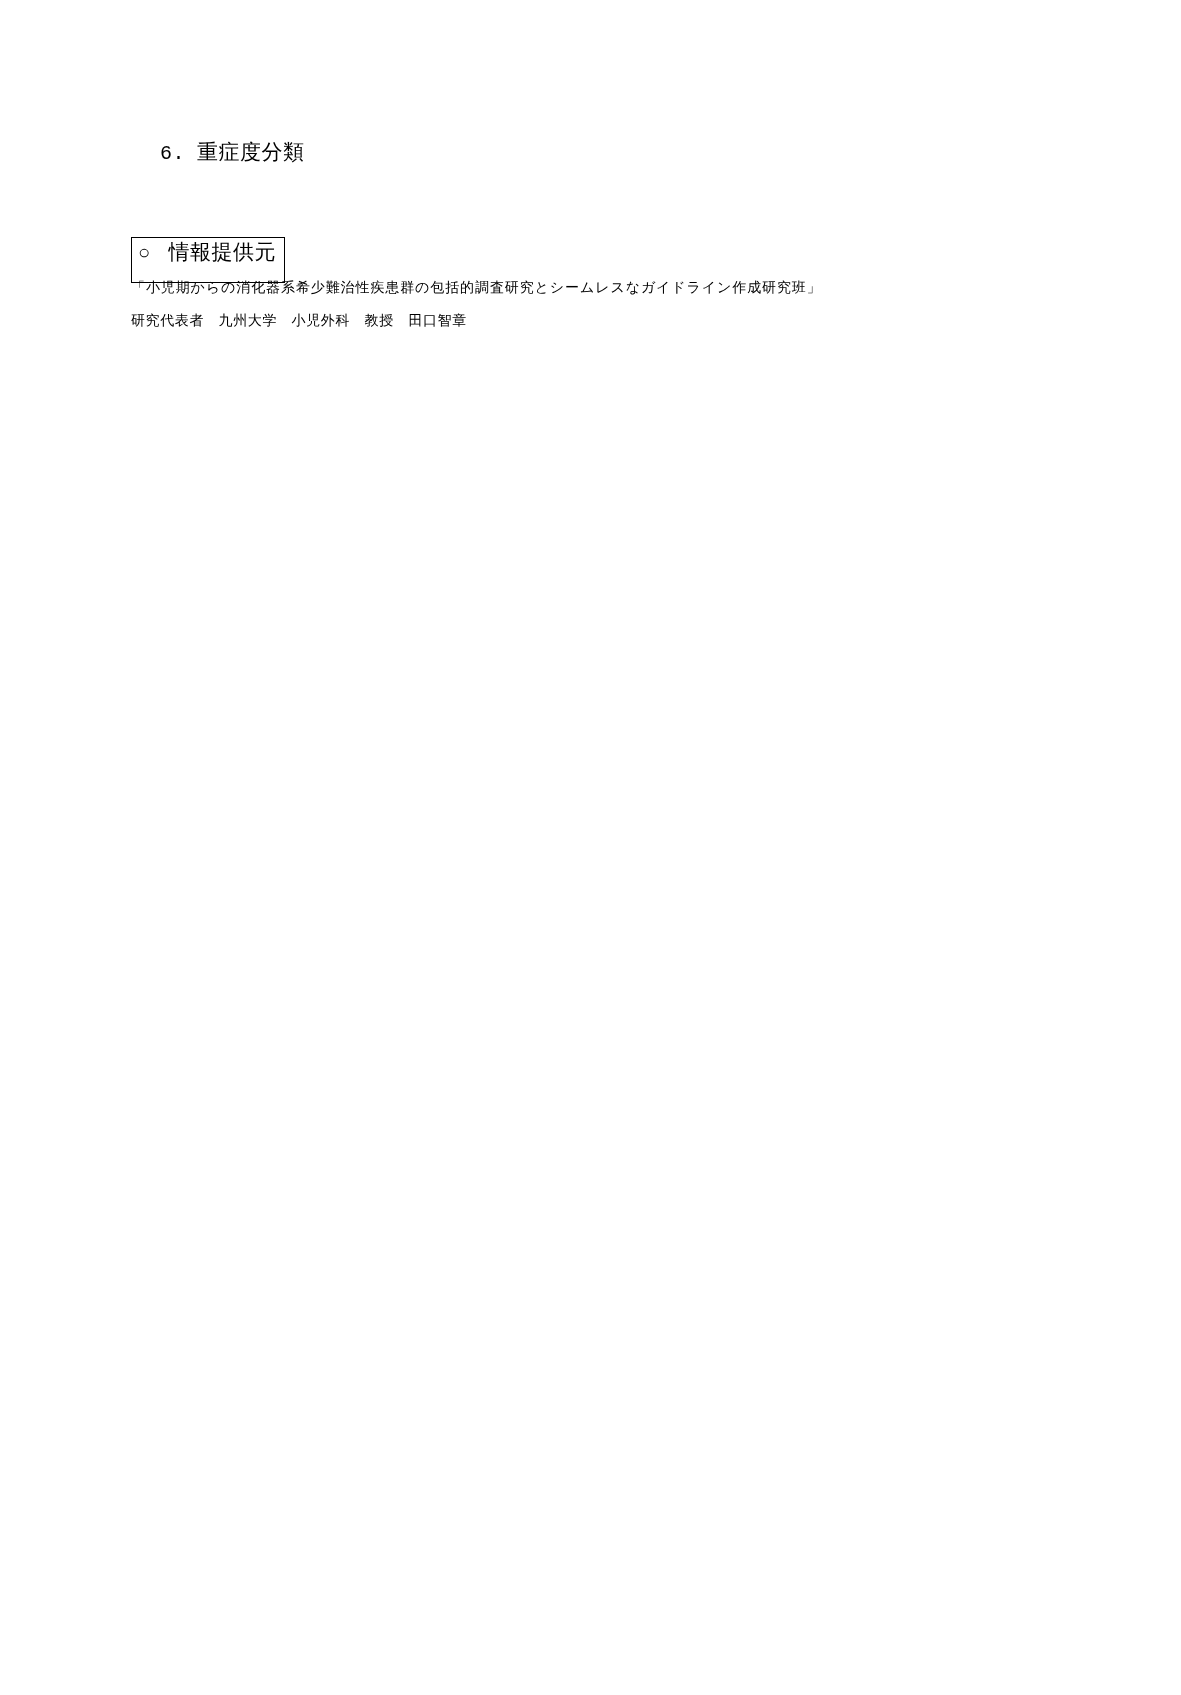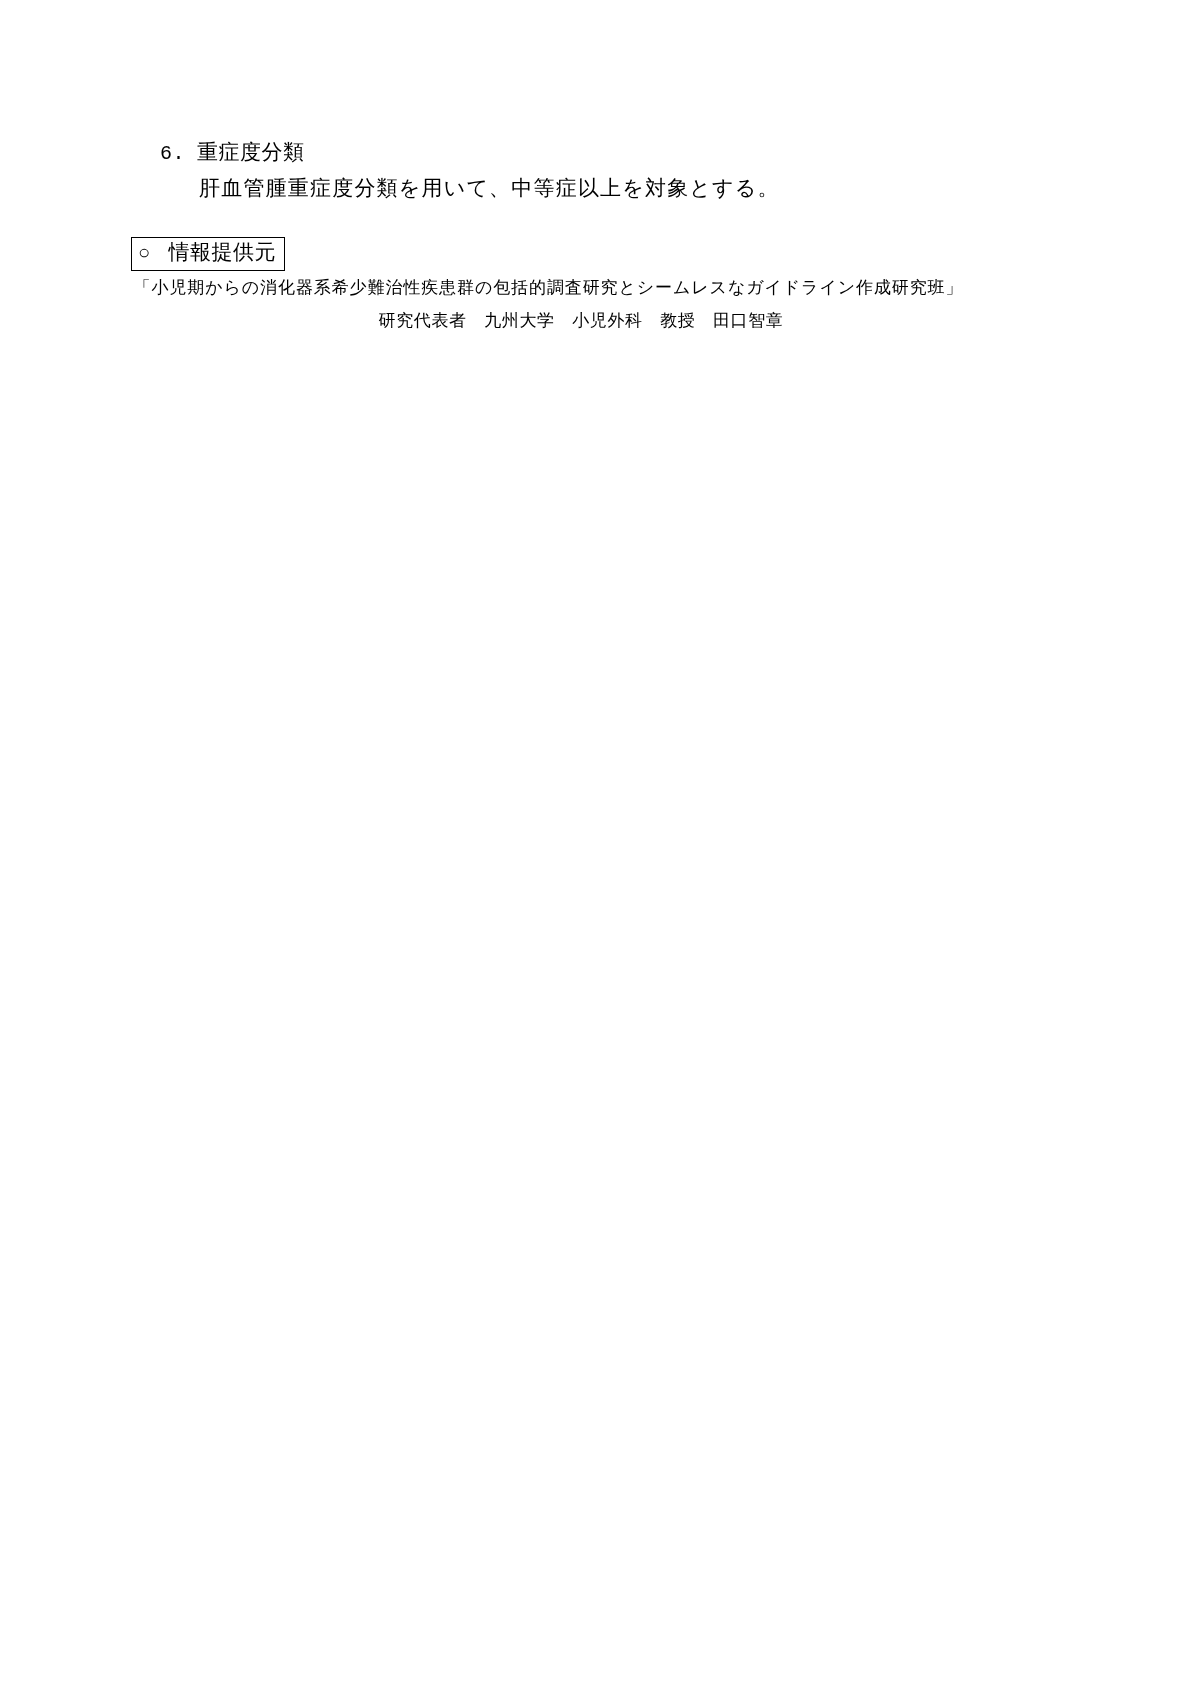--- a/index.html
+++ b/index.html
@@ -13,21 +13,20 @@
     font-family: "Liberation Serif", "DejaVu Serif", serif;
     color: #000000;
     position: relative;
     overflow: hidden;
   }
   .page {
     position: relative;
     width: 1023px;
     height: 1695px;
     box-sizing: border-box;
-    text-align: center;
   }
 
   
   .section-heading {
     position: absolute;
     left: 160px;
     top: 138px;
     font-size: 21px;
     letter-spacing: 0.5px;
     white-space: nowrap;
@@ -52,40 +51,40 @@
   
   .info-label-row {
     position: absolute;
     left: 131px;
     top: 237px;
     display: flex;
     align-items: center;
   }
   .info-label-box {
     border: 1px solid #000000;
-    padding: 2px 8px 6px 6px;
+    padding: 2px 8px 18px 6px;
     font-size: 21px;
     letter-spacing: 0.5px;
     line-height: 1.15;
     white-space: nowrap;
     display: inline-block;
   }
   .info-label-box .marker {
     font-size: 20px;
   }
   .info-label-box .label-text {
     margin-left: 18px;
   }
 
   .info-lines {
     position: absolute;
     left: 131px;
     top: 271px;
     width: 900px;
-    font-size: 17px;
+    font-size: 14px;
     letter-spacing: 0.6px;
     line-height: 33px;
   }
   .info-lines .line {
     white-space: pre;
   }
   .info-lines .wrapline {
     white-space: normal;
     letter-spacing: 0.9px;
     width: 835px;
@@ -93,21 +92,20 @@
 </style>
 </head>
 <body>
 
 <div class="page">
 
   <div class="section-heading">
     <span class="num">6.</span><span class="title">重症度分類</span>
   </div>
 
-  <div class="section-body">肝血管腫重症度分類を用いて、中等症以上を対象とする。</div>
 
   <div class="info-label-row">
     <div class="info-label-box">
       <span class="marker">○</span><span class="label-text">情報提供元</span>
     </div>
   </div>
 
   <div class="info-lines">
     <div class="line wrapline">「小児期からの消化器系希少難治性疾患群の包括的調査研究とシームレスなガイドライン作成研究班」</div>
     <div class="line">研究代表者　九州大学　小児外科　教授　田口智章</div>

